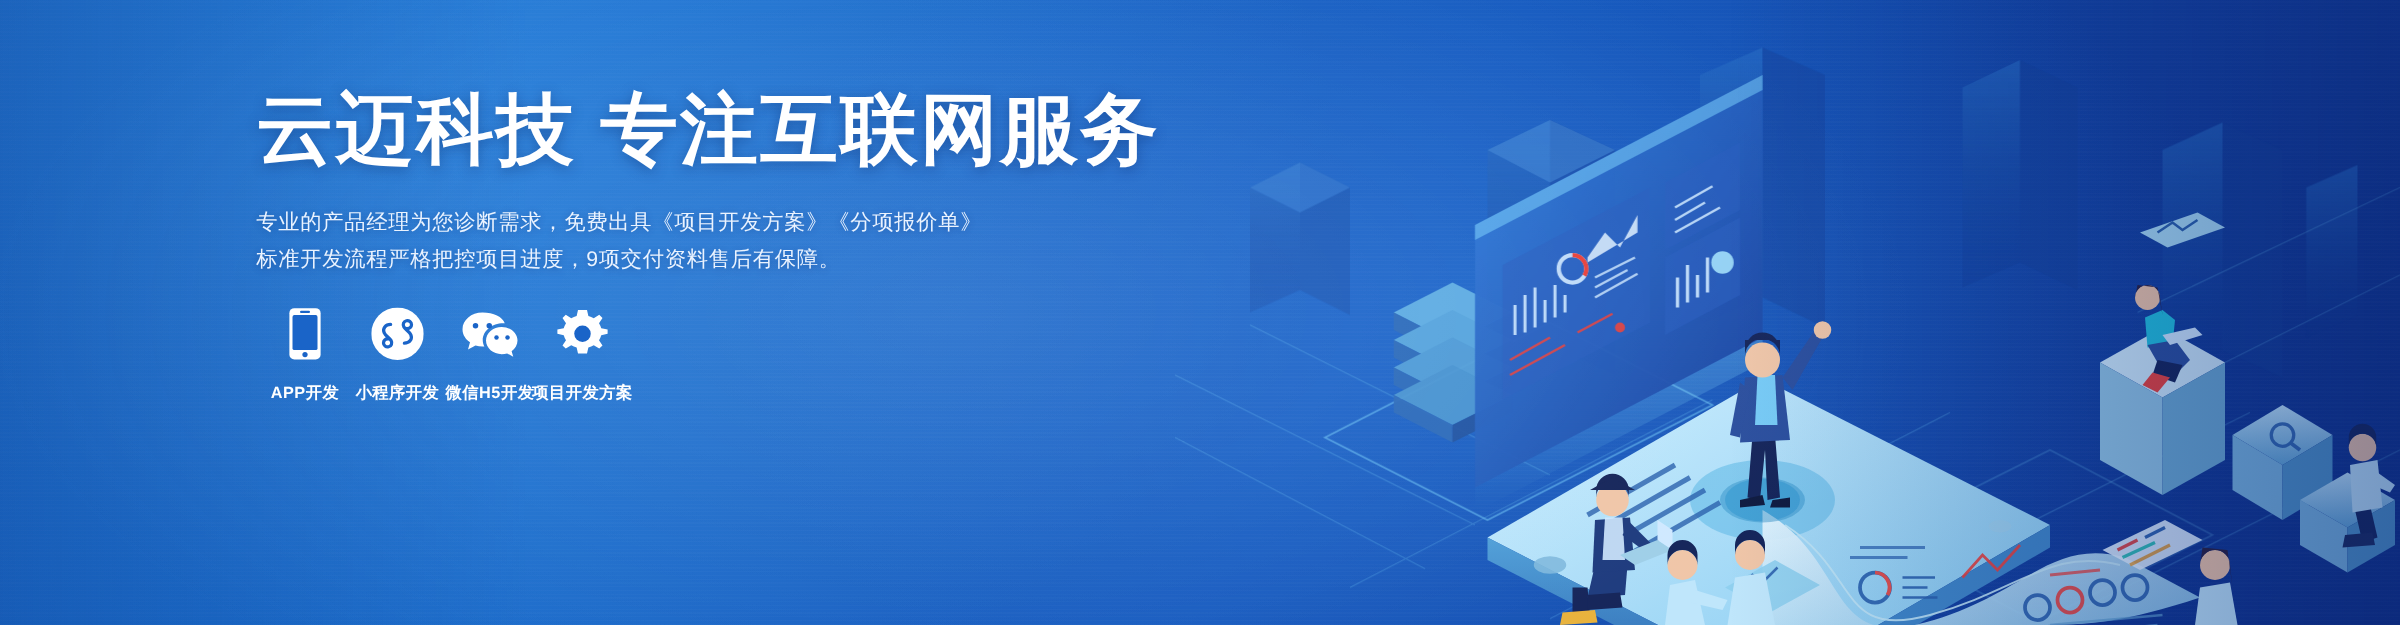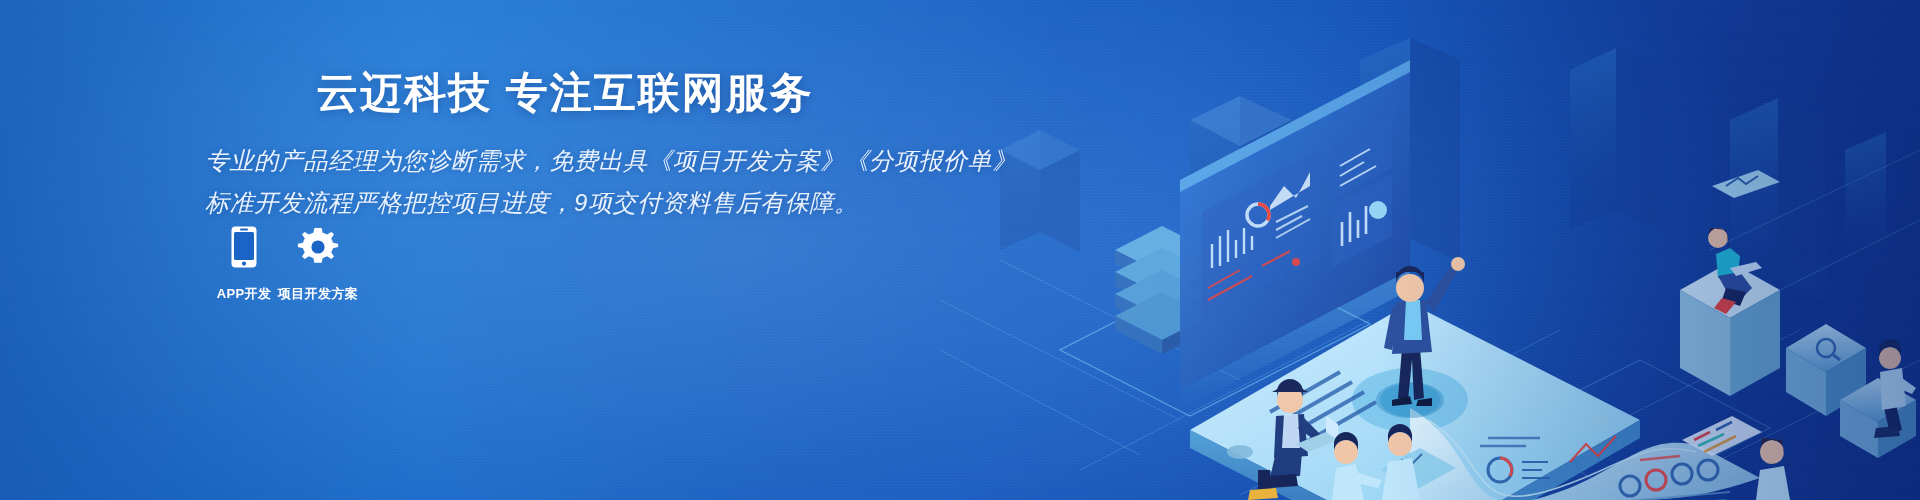--- a/index.html
+++ b/index.html
@@ -22,32 +22,32 @@
     opacity:.5;pointer-events:none;
   }
   .vig{
     position:absolute;inset:0;pointer-events:none;
     background:radial-gradient(ellipse 1300px 620px at 760px 250px, rgba(255,255,255,.10) 0%, rgba(255,255,255,0) 60%),
                linear-gradient(90deg, rgba(10,45,130,.35) 0%, rgba(0,0,0,0) 22%, rgba(0,0,0,0) 72%, rgba(8,35,110,.40) 100%);
   }
   
   .copy{position:absolute;left:205px;top:68px;width:720px;}
   .headline{
-    font-size:42px;font-weight:700;color:#ffffff;letter-spacing:2px;
+    font-size:62px;font-weight:700;color:#ffffff;letter-spacing:2px;
     line-height:1.18;white-space:nowrap;
     text-shadow:0 2px 10px rgba(5,30,90,.35);
     text-align:center;
   }
   .sub{margin-top:22px;}
   .sub .line{
-    font-size:24px;color:#eaf3ff;line-height:1.78;letter-spacing:.6px;
-    white-space:nowrap;text-shadow:0 1px 6px rgba(5,30,90,.30);font-style:italic;
+    font-size:17px;color:#eaf3ff;line-height:1.78;letter-spacing:.6px;
+    white-space:nowrap;text-shadow:0 1px 6px rgba(5,30,90,.30);
   }
   
-  .svcs{position:absolute;left:207px;top:224px;display:flex;align-items:center;}
+  .svcs{position:absolute;left:207px;top:244px;display:flex;align-items:center;}
   .svc{display:flex;flex-direction:column;align-items:center;width:74px;}
   .svc .ic{height:46px;display:flex;align-items:center;justify-content:center;}
   .svc .lb{
     margin-top:15px;font-size:13px;font-weight:700;color:#ffffff;
     letter-spacing:.4px;white-space:nowrap;
   }
   svg{display:block;}
   
   .art{position:absolute;right:0;top:0;width:980px;height:500px;}
 </style>
@@ -366,21 +366,44 @@
         <svg width="26" height="42" viewBox="0 0 26 42">
           <rect x="0.5" y="0.5" width="25" height="41" rx="4" fill="#fff"></rect>
           <rect x="3" y="6" width="20" height="28" rx="1.5" fill="#1a64c8"></rect>
           <rect x="9" y="2.6" width="8" height="1.8" rx="0.9" fill="#1a64c8"></rect>
           <circle cx="13" cy="37.6" r="2.1" fill="#1a64c8"></circle>
         </svg>
       </div>
       <div class="lb">APP开发</div>
     </div>
 
-
+    <div class="svc">
+      <div class="ic">
+        <svg width="42" height="42" viewBox="0 0 42 42">
+          <circle cx="21" cy="21" r="21" fill="#fff"></circle>
+          <path d="M15.5,13.5 c-4.2,0 -6.6,3.2 -5.2,6.6 c1.1,2.7 4.2,3.9 5.6,6.4 c1.1,2 0.3,4.4 -2,4.9 c-2.2,0.5 -4.1,-1.1 -4.1,-3.1 c0,-1.9 1.6,-3.3 3.4,-3.1" fill="none" stroke="#1a64c8" stroke-width="2.6" stroke-linecap="round"></path>
+          <path d="M26.5,28.5 c4.2,0 6.6,-3.2 5.2,-6.6 c-1.1,-2.7 -4.2,-3.9 -5.6,-6.4 c-1.1,-2 -0.3,-4.4 2,-4.9 c2.2,-0.5 4.1,1.1 4.1,3.1 c0,1.9 -1.6,3.3 -3.4,3.1" fill="none" stroke="#1a64c8" stroke-width="2.6" stroke-linecap="round"></path>
+        </svg>
+      </div>
+      <div class="lb">小程序开发</div>
+    </div>
+
+    <div class="svc">
+      <div class="ic">
+        <svg width="48" height="42" viewBox="0 0 48 42">
+          <path d="M18,4 C9,4 2,10 2,17.4 c0,4.2 2.3,8 6,10.4 L6.4,33.6 L12.4,30.4 c1.8,0.5 3.7,0.8 5.6,0.8 c0.5,0 1,0 1.5,-0.06 C18.6,29.5 18.2,27.9 18.2,26.2 C18.2,18.6 25.6,12.6 34.6,12.6 c0.4,0 0.8,0 1.2,0.04 C34.2,7.5 26.8,4 18,4 Z" fill="#fff"></path>
+          <circle cx="12.4" cy="14.6" r="2.2" fill="#1a64c8"></circle>
+          <circle cx="23.4" cy="14.6" r="2.2" fill="#1a64c8"></circle>
+          <path d="M46,26.4 c0,-6 -5.6,-10.9 -12.6,-10.9 c-7,0 -12.6,4.9 -12.6,10.9 c0,6 5.6,10.9 12.6,10.9 c1.5,0 2.9,-0.2 4.3,-0.6 l4.9,2.6 l-1.3,-4.4 C44.2,32.8 46,29.8 46,26.4 Z" fill="#fff"></path>
+          <circle cx="29.2" cy="24" r="1.8" fill="#1a64c8"></circle>
+          <circle cx="38" cy="24" r="1.8" fill="#1a64c8"></circle>
+        </svg>
+      </div>
+      <div class="lb">微信H5开发</div>
+    </div>
 
 
     <div class="svc">
       <div class="ic">
         <svg width="42" height="42" viewBox="0 0 42 42">
           <path d="M21,0 l3.6,0 l1.1,5.1 a16,16 0 0 1 4.3,1.8 l4.4,-2.8 l2.6,2.6 l-2.8,4.4 a16,16 0 0 1 1.8,4.3 l5.1,1.1 l0,3.6 l-5.1,1.1 a16,16 0 0 1 -1.8,4.3 l2.8,4.4 l-2.6,2.6 l-4.4,-2.8 a16,16 0 0 1 -4.3,1.8 l-1.1,5.1 l-3.6,0 l-3.6,0 l-1.1,-5.1 a16,16 0 0 1 -4.3,-1.8 l-4.4,2.8 l-2.6,-2.6 l2.8,-4.4 a16,16 0 0 1 -1.8,-4.3 l-5.1,-1.1 l0,-3.6 l5.1,-1.1 a16,16 0 0 1 1.8,-4.3 l-2.8,-4.4 l2.6,-2.6 l4.4,2.8 a16,16 0 0 1 4.3,-1.8 l1.1,-5.1 Z" fill="#fff" transform="translate(0,2) scale(1,0.95)"></path>
           <circle cx="21" cy="21" r="6.6" fill="#1a64c8"></circle>
         </svg>
       </div>
       <div class="lb">项目开发方案</div>

